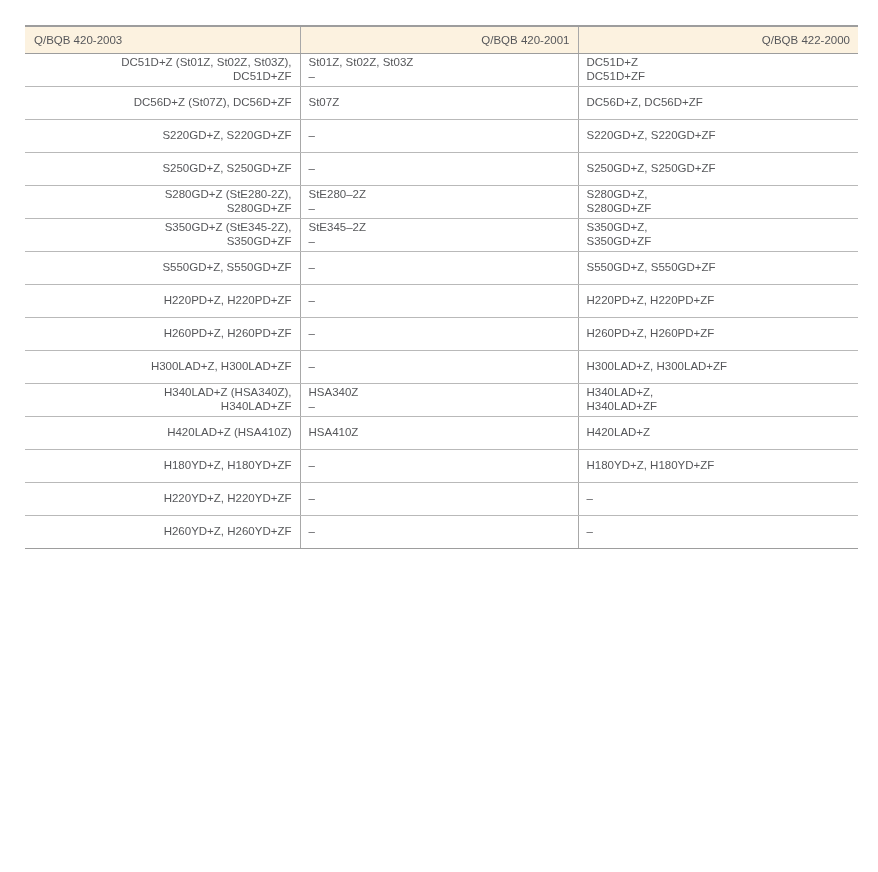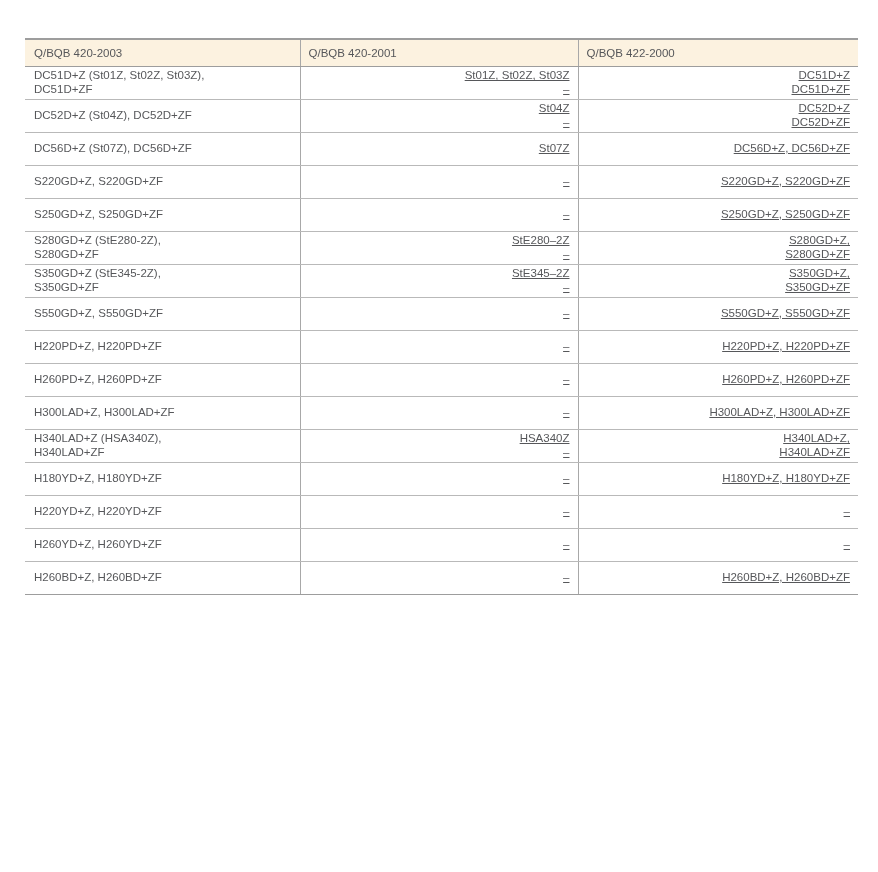--- a/index.html
+++ b/index.html
@@ -12,21 +12,21 @@
   *{box-sizing:border-box;}
   html,body{margin:0;padding:0;}
   body{
     width:878px;height:872px;
     background:#ffffff;
     font-family:"Liberation Sans", sans-serif;
     color:var(--text);
   }
   .table-wrap{
     position:absolute;
-    top:38px;left:25px;
+    top:25px;left:25px;
     width:833px;
   }
   table{
     width:100%;
     border-collapse:collapse;
     table-layout:fixed;
   }
   col.c1{width:275px;}
   col.c2{width:278px;}
   col.c3{width:280px;}
@@ -34,34 +34,34 @@
     background:var(--header-bg);
     font-weight:normal;
     font-size:11.5px;
     height:27px;
     color:var(--text);
     border-top:2px solid var(--line-outer);
     border-bottom:1px solid var(--line-outer);
     padding:0 8px;
   }
   thead th:first-child{text-align:left;padding-left:9px;}
-  thead th:nth-child(2),thead th:nth-child(3){text-align:left;}
+  thead th:nth-child(2),thead th:nth-child(3){text-align:right;}
   tbody td{
     font-size:11.5px;
     line-height:13.5px;
     height:33px;
     vertical-align:middle;
     border-bottom:1px solid var(--line-row);
     white-space:pre-line;
     padding:2px 8px;
     color:var(--text);
   }
   tbody tr:last-child td{border-bottom:1px solid var(--line-outer);}
-  tbody td:first-child{text-align:left;padding-left:9px;}
-  tbody td:nth-child(2),tbody td:nth-child(3){text-align:right;text-decoration:underline;}
+  tbody td:first-child{text-align:right;padding-left:9px;}
+  tbody td:nth-child(2),tbody td:nth-child(3){text-align:left;}
   th:nth-child(2),th:nth-child(3),
   td:nth-child(2),td:nth-child(3){
     border-left:1px solid var(--line-vertical);
   }
 </style>
 </head>
 <body>
 
 <div class="table-wrap">
   <table>
@@ -80,27 +80,20 @@
     <tbody>
   <tr>
     <td>DC51D+Z (St01Z, St02Z, St03Z),
 DC51D+ZF</td>
     <td>St01Z, St02Z, St03Z
 –</td>
     <td>DC51D+Z
 DC51D+ZF</td>
   </tr>
 
-  <tr>
-    <td>DC52D+Z (St04Z), DC52D+ZF</td>
-    <td>St04Z
-–</td>
-    <td>DC52D+Z
-DC52D+ZF</td>
-  </tr>
 
 
 
   <tr>
     <td>DC56D+Z (St07Z), DC56D+ZF</td>
     <td>St07Z</td>
     <td>DC56D+Z, DC56D+ZF</td>
   </tr>
 
   <tr>
@@ -161,20 +154,25 @@
   <tr>
     <td>H340LAD+Z (HSA340Z),
 H340LAD+ZF</td>
     <td>HSA340Z
 –</td>
     <td>H340LAD+Z,
 H340LAD+ZF</td>
   </tr>
 
 
+  <tr>
+    <td>H420LAD+Z (HSA410Z)</td>
+    <td>HSA410Z</td>
+    <td>H420LAD+Z</td>
+  </tr>
 
   <tr>
     <td>H180YD+Z, H180YD+ZF</td>
     <td>–</td>
     <td>H180YD+Z, H180YD+ZF</td>
   </tr>
 
   <tr>
     <td>H220YD+Z, H220YD+ZF</td>
     <td>–</td>
@@ -182,20 +180,15 @@
   </tr>
 
   <tr>
     <td>H260YD+Z, H260YD+ZF</td>
     <td>–</td>
     <td>–</td>
   </tr>
 
 
 
-  <tr>
-    <td>H260BD+Z, H260BD+ZF</td>
-    <td>–</td>
-    <td>H260BD+Z, H260BD+ZF</td>
-  </tr>
 </tbody>
   </table>
 </div>
 
 </body></html>

